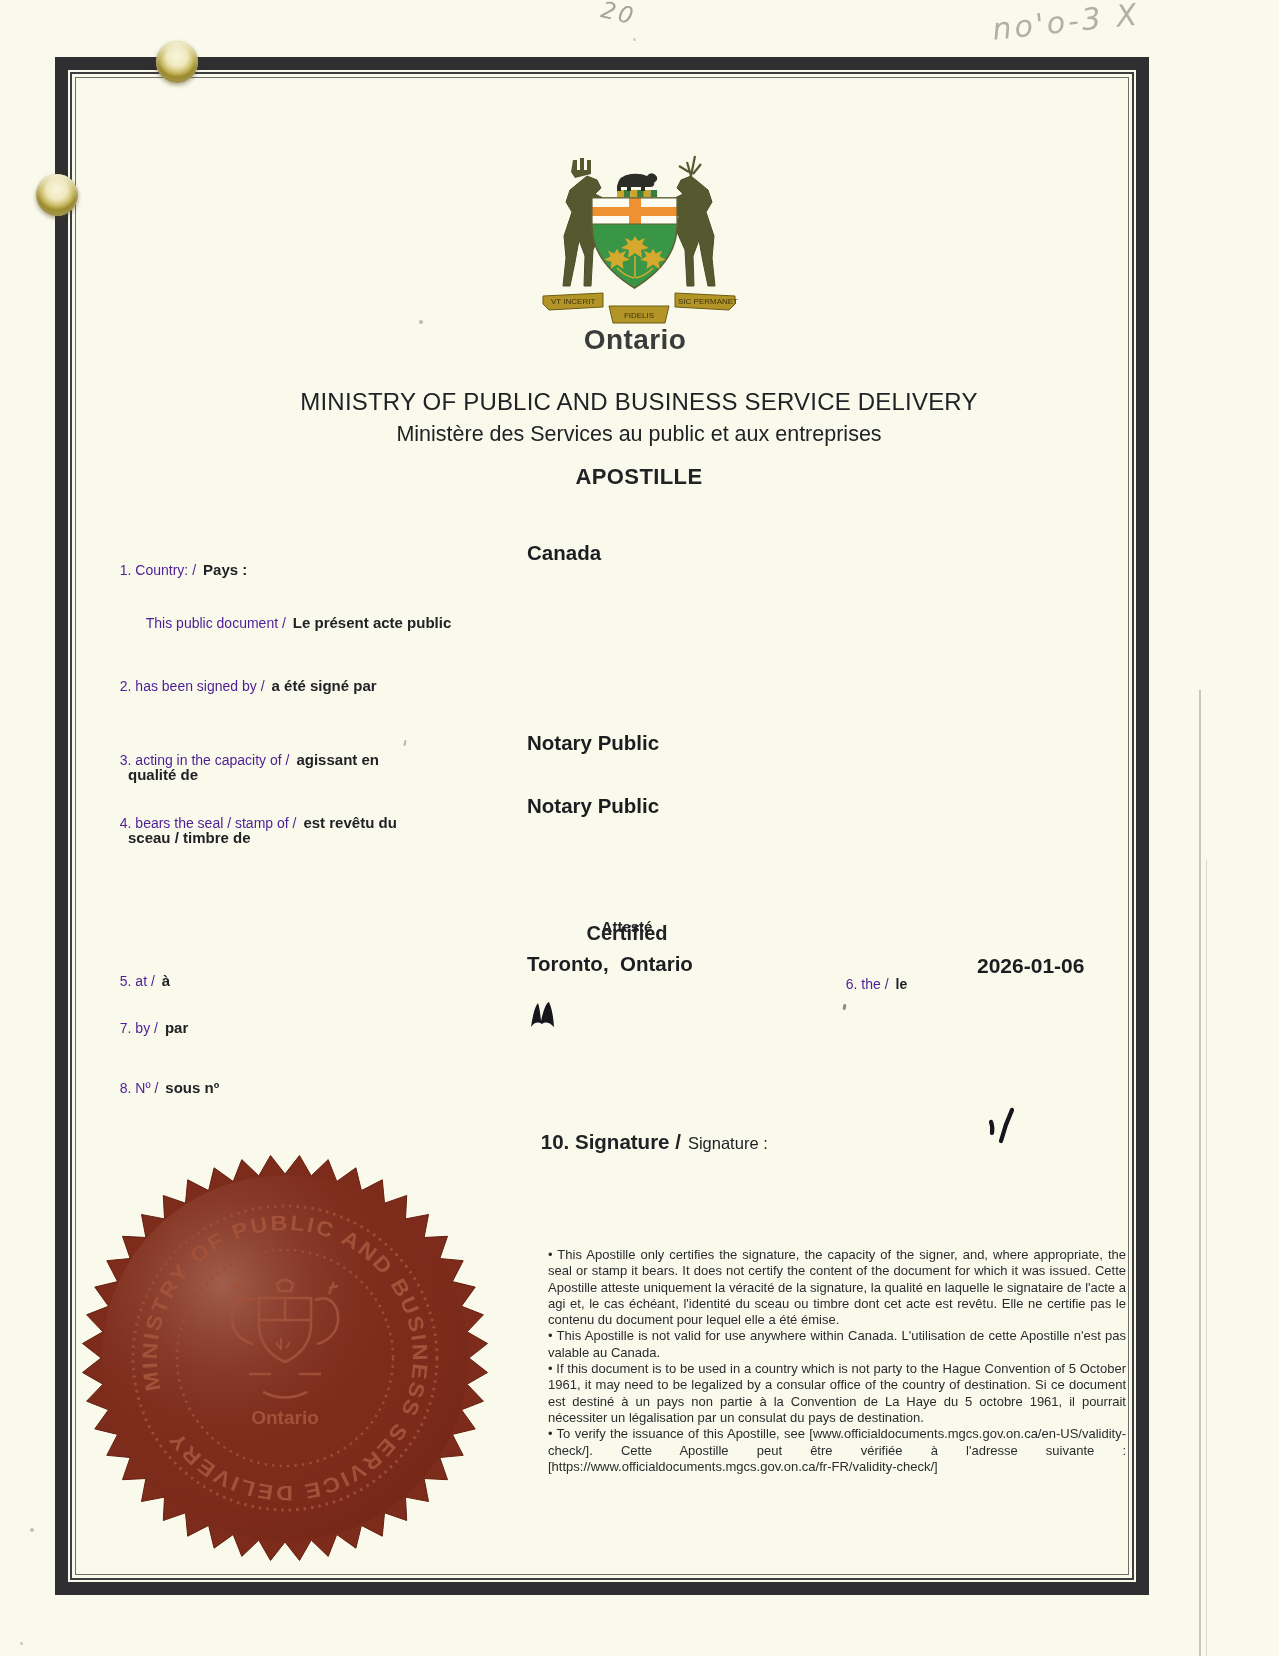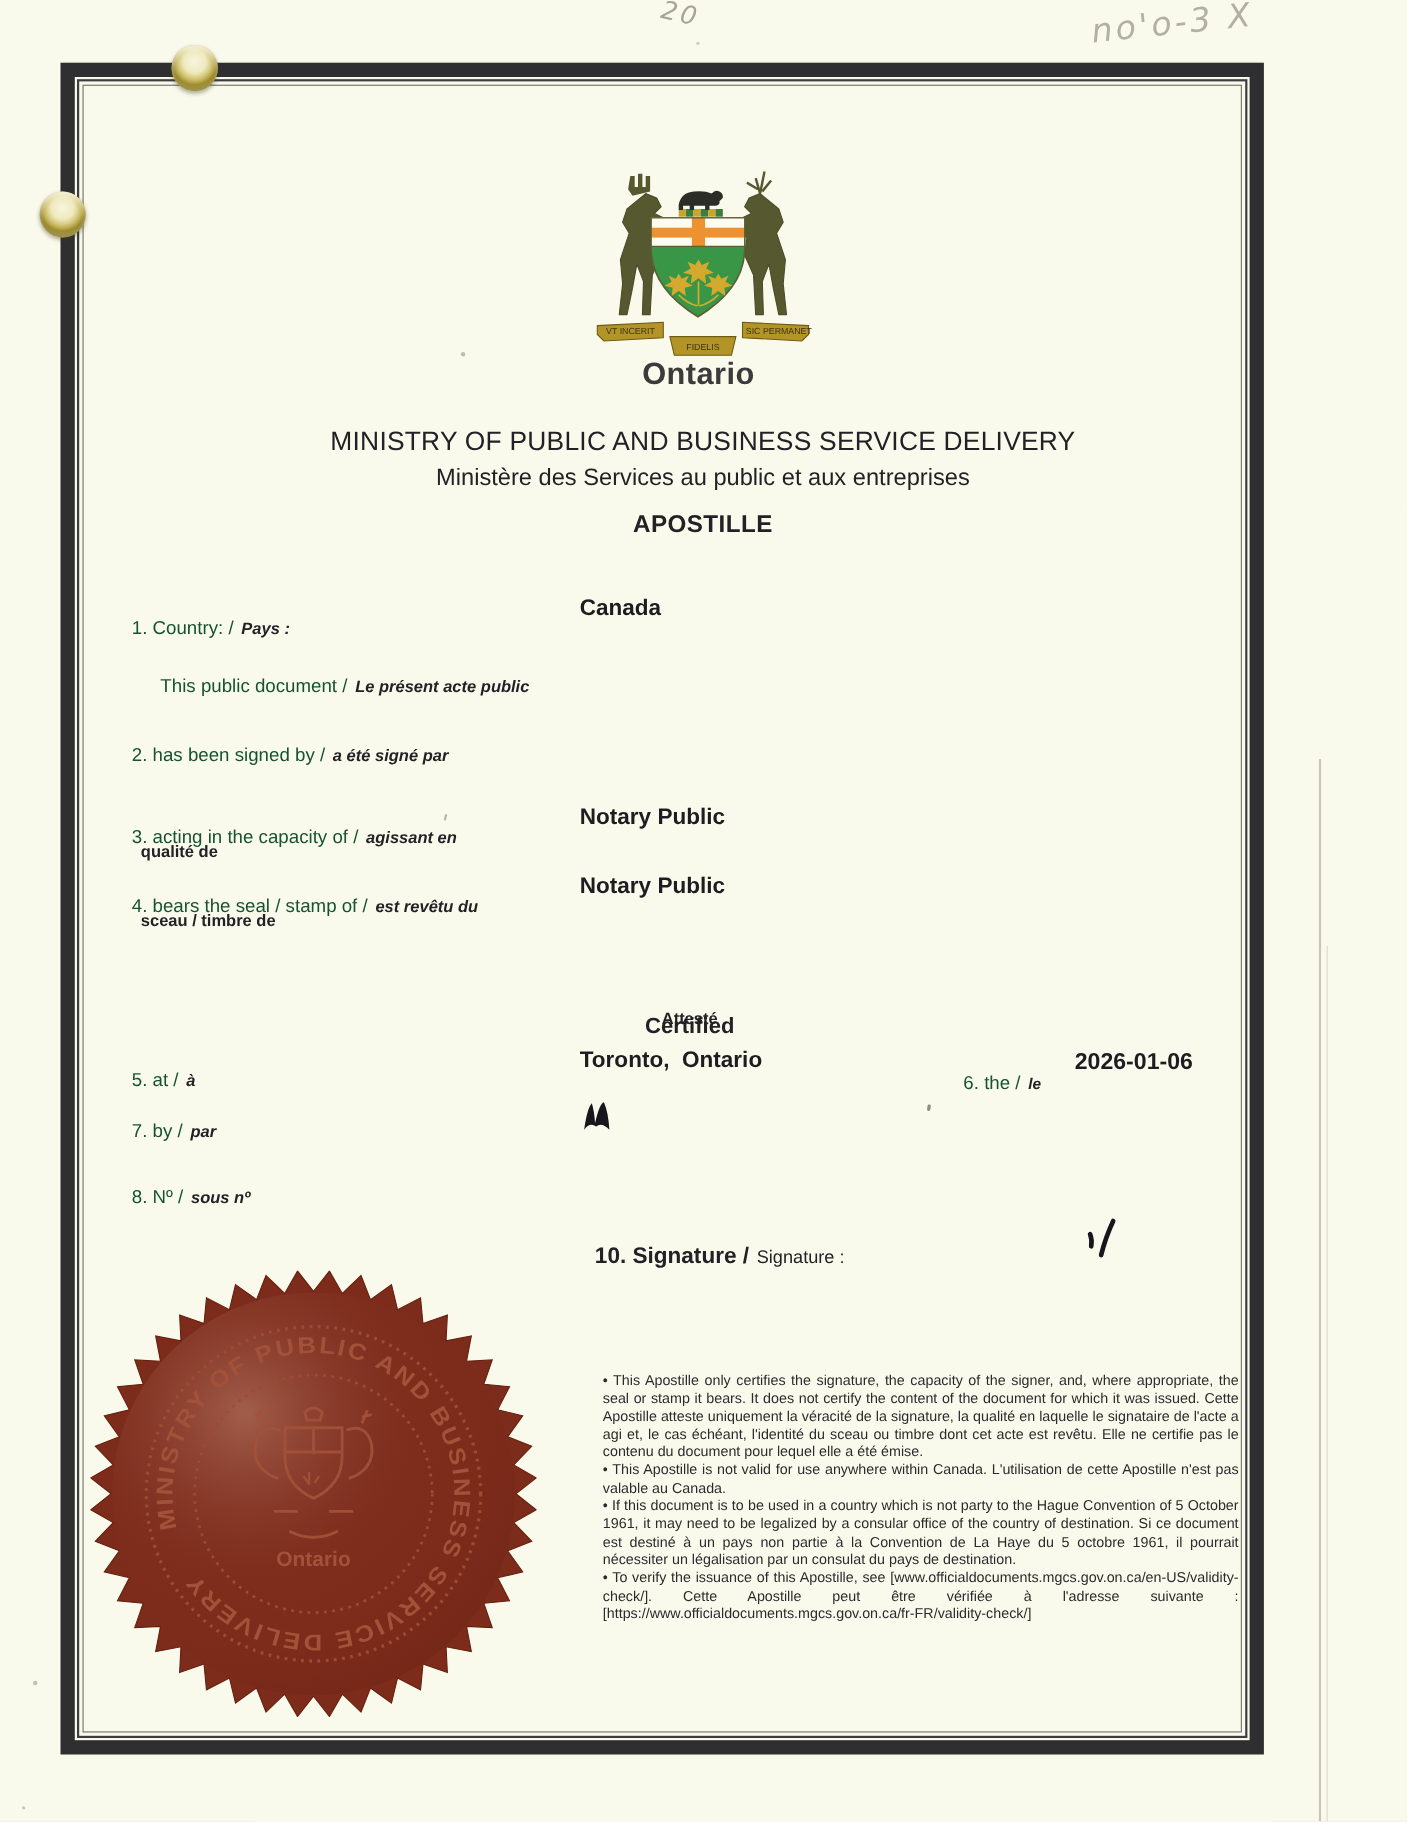--- a/index.html
+++ b/index.html
@@ -28,22 +28,22 @@
   
   .centered{position:absolute;left:100px;width:1078px;text-align:center;}
   .ministry-en{top:388px;font-size:24px;letter-spacing:.2px;}
   .ministry-fr{top:422px;font-size:21.5px;}
   .apostille{top:464px;font-size:22px;font-weight:bold;letter-spacing:.4px;}
   .convention{top:492px;font-size:15px;font-weight:bold;}
   .wordmark{position:absolute;left:535px;top:324px;width:200px;text-align:center;
             font-size:28px;font-weight:600;color:#3b3b3b;letter-spacing:.4px;}
   
   .row{position:absolute;white-space:pre;}
-  .en{font-size:17px;color:#14532d;}
-  .fr{font-size:15px;font-weight:bold;margin-left:7px;font-style:italic;}
+  .en{font-size:14px;color:#4c1d95;}
+  .fr{font-size:15px;font-weight:bold;margin-left:7px;}
   .fr2{position:absolute;font-size:15px;font-weight:bold;white-space:pre;}
   .val{position:absolute;font-weight:bold;font-size:20.5px;white-space:pre;color:#1d1d21;}
   .cert-en{top:887px;left:102px;width:1050px;text-align:center;font-size:20px;font-weight:bold;margin-top:35px;}
   .cert-fr{top:918px;left:102px;width:1050px;text-align:center;font-size:15px;font-weight:bold;}
   .sig-en{font-size:20.5px;font-weight:bold;}
   .sig-fr{font-size:16.5px;margin-left:7px;}
   
   .notes{position:absolute;left:548px;top:1247px;width:578px;
          font-size:13px;line-height:16.3px;color:#2b2b2e;}
   .notes p{margin:0;text-align:justify;}
@@ -134,21 +134,21 @@
   <div class="val" style="left:527px;top:794px;">Notary Public</div>
 
   <div class="cert-en" style="position:absolute;">Certified</div>
   <div class="cert-fr" style="position:absolute;">Attesté</div>
 
   <div class="row" style="left:102px;top:954px;">
     <span class="en">5. at /</span><span class="fr">à</span>
   </div>
   <div class="val" style="left:527px;top:952px;">Toronto,  Ontario</div>
 
-  <div class="row" style="left:858px;top:957px;">
+  <div class="row" style="left:828px;top:957px;">
     <span class="en">6. the /</span><span class="fr" style="font-size:14px;">le</span>
   </div>
   <div class="val" style="left:977px;top:954px;font-size:21px;">2026-01-06</div>
 
   <div class="row" style="left:102px;top:1001px;">
     <span class="en">7. by /</span><span class="fr">par</span>
   </div>
 
   <svg style="position:absolute;left:527px;top:997px;" width="30" height="34" viewBox="0 0 30 34">
     <defs>

